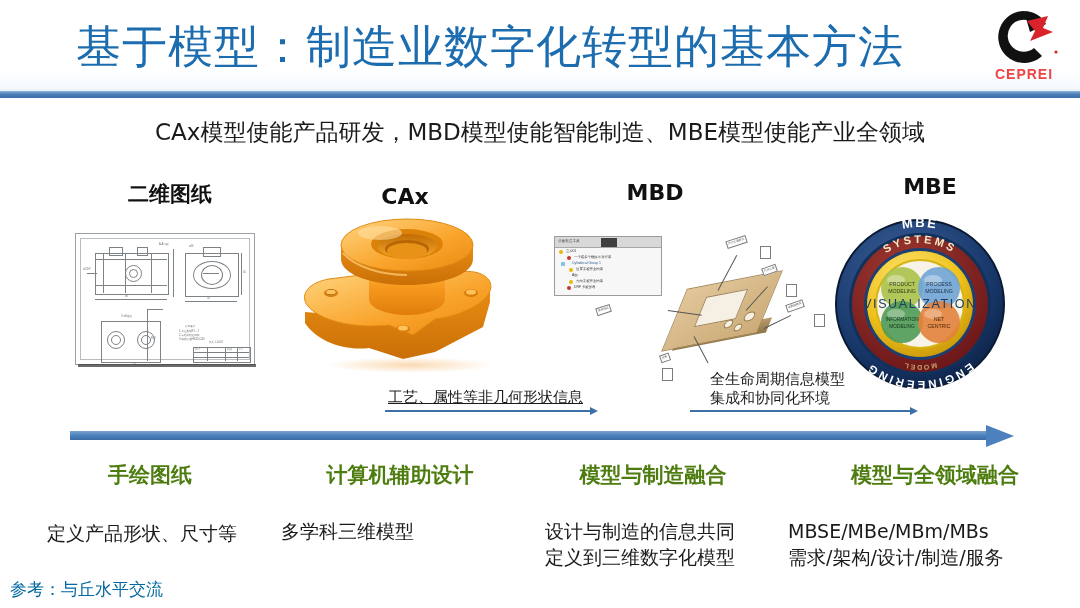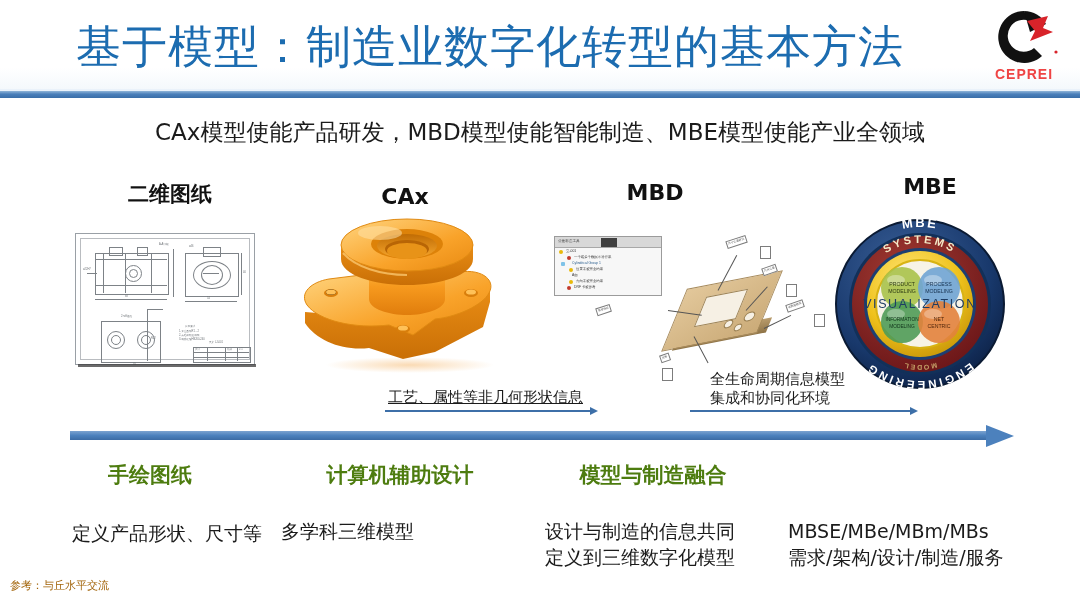--- a/index.html
+++ b/index.html
@@ -113,28 +113,28 @@
   
   .botname{position:absolute;font-weight:bold;font-size:21px;color:#4d7c0f;
     text-align:center;font-family:"DejaVu Sans","Liberation Sans",sans-serif;}
   #bn0{left:35px;top:461px;width:230px;}
   #bn1{left:265px;top:461px;width:270px;}
   #bn2{left:528px;top:461px;width:250px;}
   #bn3{left:800px;top:461px;width:270px;}
 
   .botdesc{position:absolute;font-size:19px;color:#1b1b1b;line-height:26px;
     font-family:"DejaVu Sans","Liberation Sans",sans-serif;}
-  #bd0{left:22px;top:520px;width:240px;text-align:right;}
+  #bd0{left:22px;top:520px;width:240px;text-align:center;}
   #bd1{left:281px;top:518px;width:250px;}
   #bd2{left:545px;top:518px;width:260px;}
   #bd3{left:788px;top:518px;width:262px;}
   .botdesc div{white-space:nowrap;}
 
   
-  .footer{position:absolute;left:10px;top:578px;font-size:11px;color:#a16207;
+  .footer{position:absolute;left:10px;top:578px;font-size:17px;color:#0369a1;
     font-family:"DejaVu Sans","Liberation Sans",sans-serif;white-space:nowrap;}
 
   
   .watermark{position:absolute;left:806px;top:540px;width:262px;height:58px;
     opacity:.42;pointer-events:none;}
   .wm-text{position:absolute;left:52px;top:14px;font-size:24px;color:#8d8d8d;
     font-family:"DejaVu Sans","Liberation Sans",sans-serif;white-space:nowrap;
     letter-spacing:2px;}
   .wm-logo{position:absolute;left:6px;top:6px;width:44px;height:40px;}
 </style>
@@ -419,20 +419,21 @@
   </div>
 
   <div class="bigarrow">
     <div class="shaft"></div>
     <div class="head"></div>
   </div>
 
   <div class="botname" id="bn0">手绘图纸</div>
   <div class="botname" id="bn2">模型与制造融合</div>
   <div class="botname" id="bn1">计算机辅助设计</div>
+  <div class="botname" id="bn3">模型与全领域融合</div>
 
   <div class="botdesc" id="bd0">
     <div>定义产品形状、尺寸等</div>
   </div>
   <div class="botdesc" id="bd1">
     <div>多学科三维模型</div>
   </div>
   <div class="botdesc" id="bd2">
     <div>设计与制造的信息共同</div>
     <div>定义到三维数字化模型</div>

